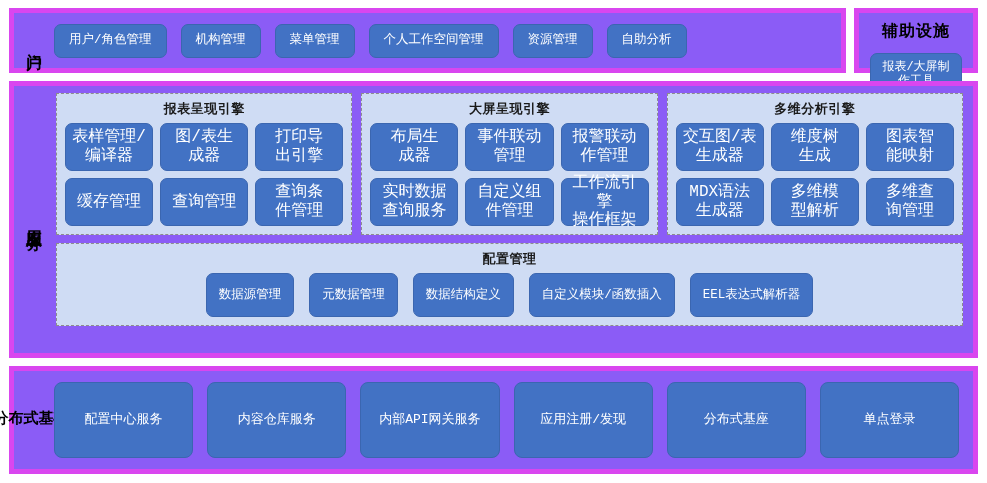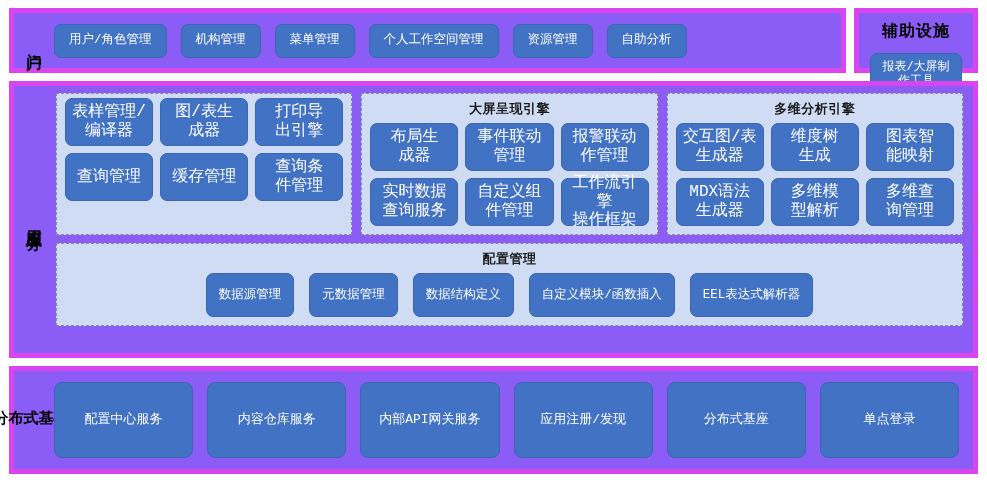--- a/index.html
+++ b/index.html
@@ -202,29 +202,30 @@
 
   <div class="midband">
     <section class="panel" id="app-panel">
       <div class="vlabel">应用服务</div>
 
       <div class="app-body">
 
         <div class="engines-row">
 
           <div class="group">
+            <div class="group-title">报表呈现引擎</div>
             <div class="grid3">
               <div class="btn">表样管理/
 编译器</div>
               <div class="btn">图/表生
 成器</div>
               <div class="btn">打印导
 出引擎</div>
+              <div class="btn">缓存管理</div>
               <div class="btn">查询管理</div>
-              <div class="btn">缓存管理</div>
               <div class="btn">查询条
 件管理</div>
             </div>
           </div>
 
           <div class="group">
             <div class="group-title">大屏呈现引擎</div>
             <div class="grid3">
               <div class="btn">布局生
 成器</div>

